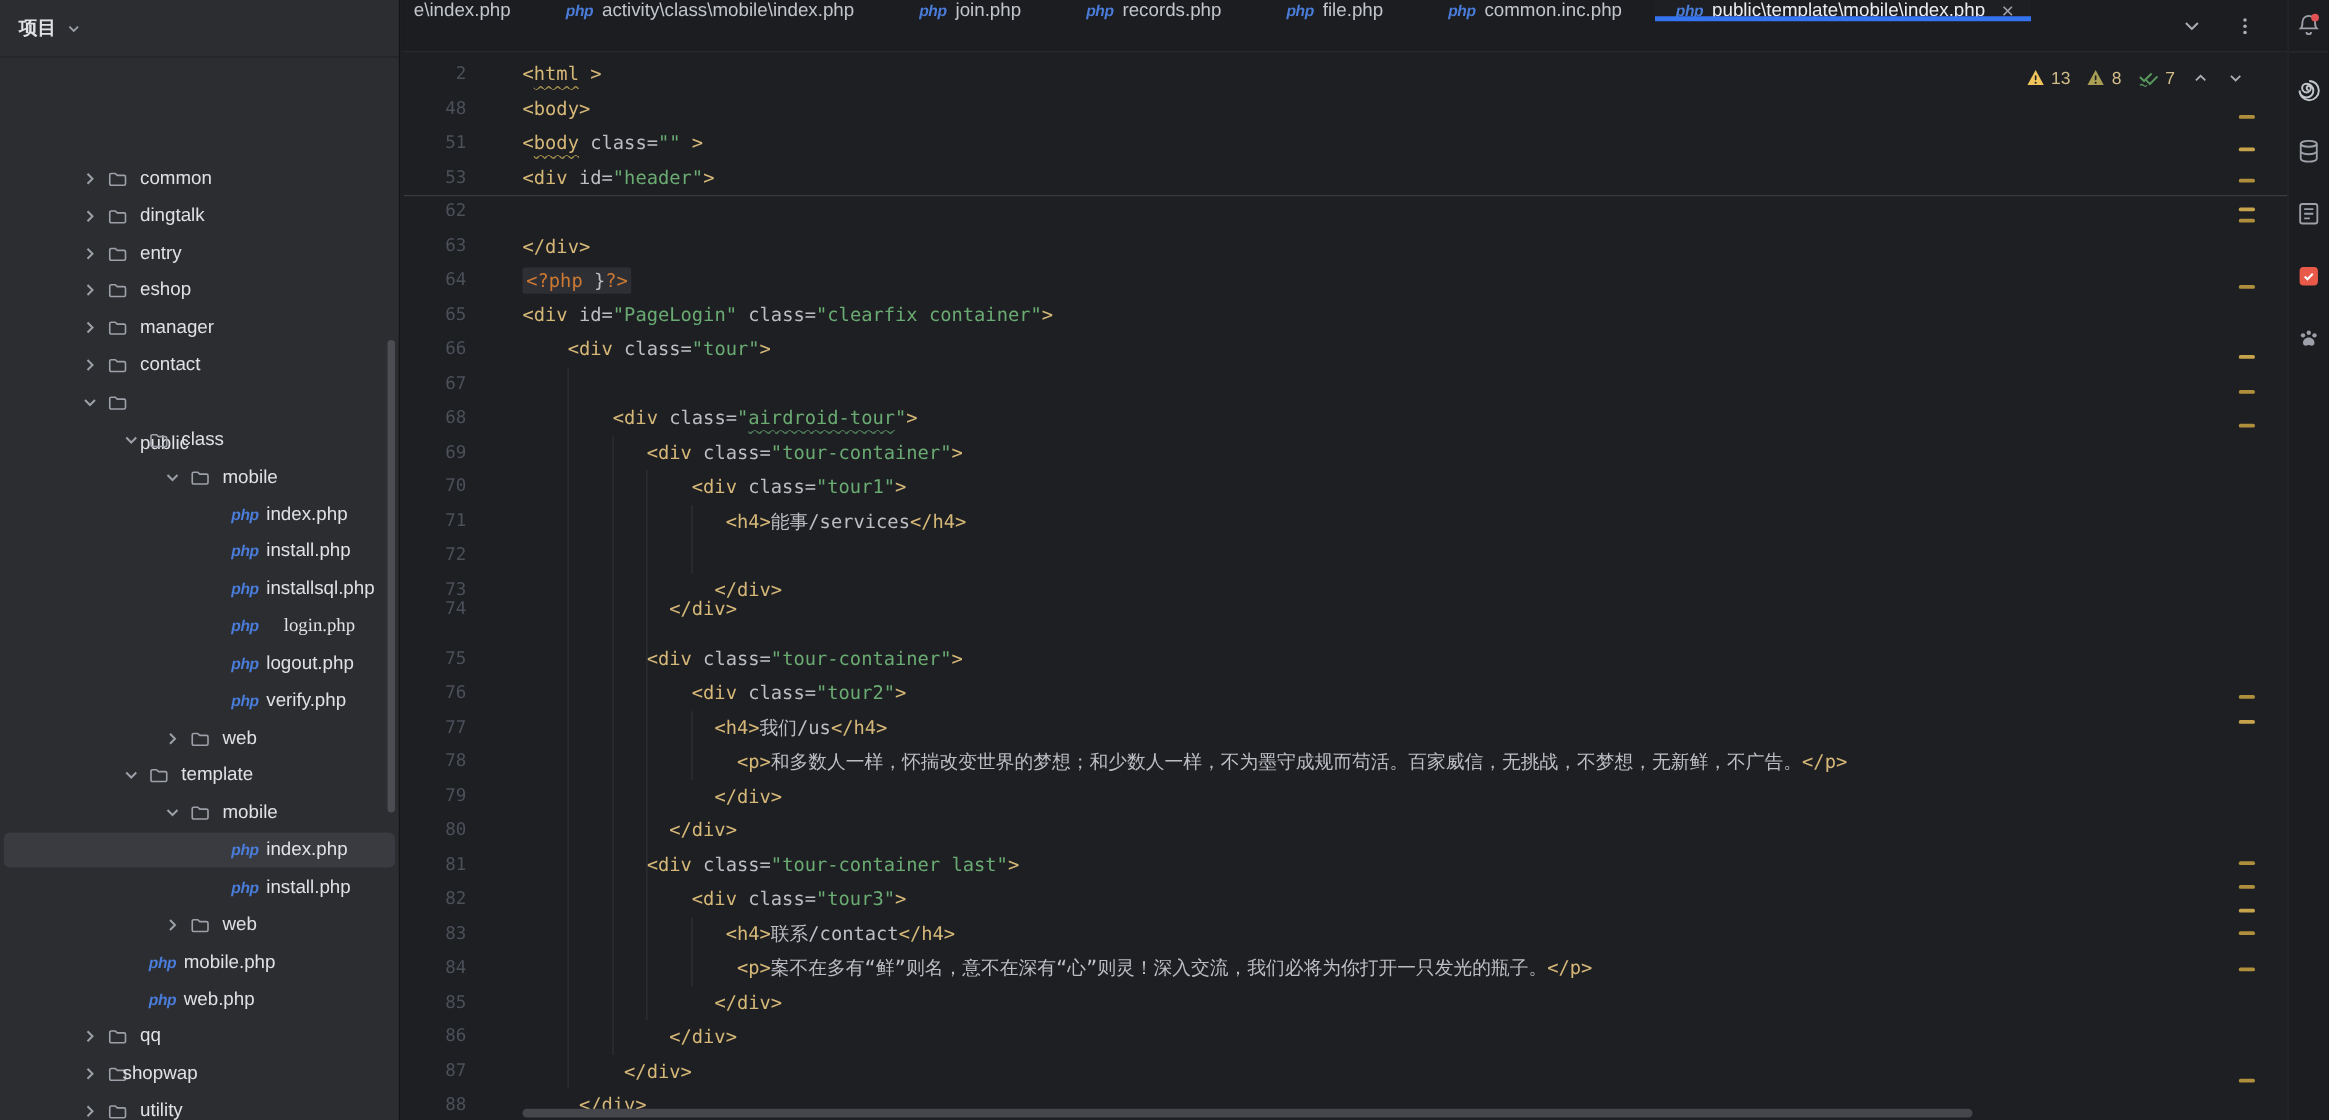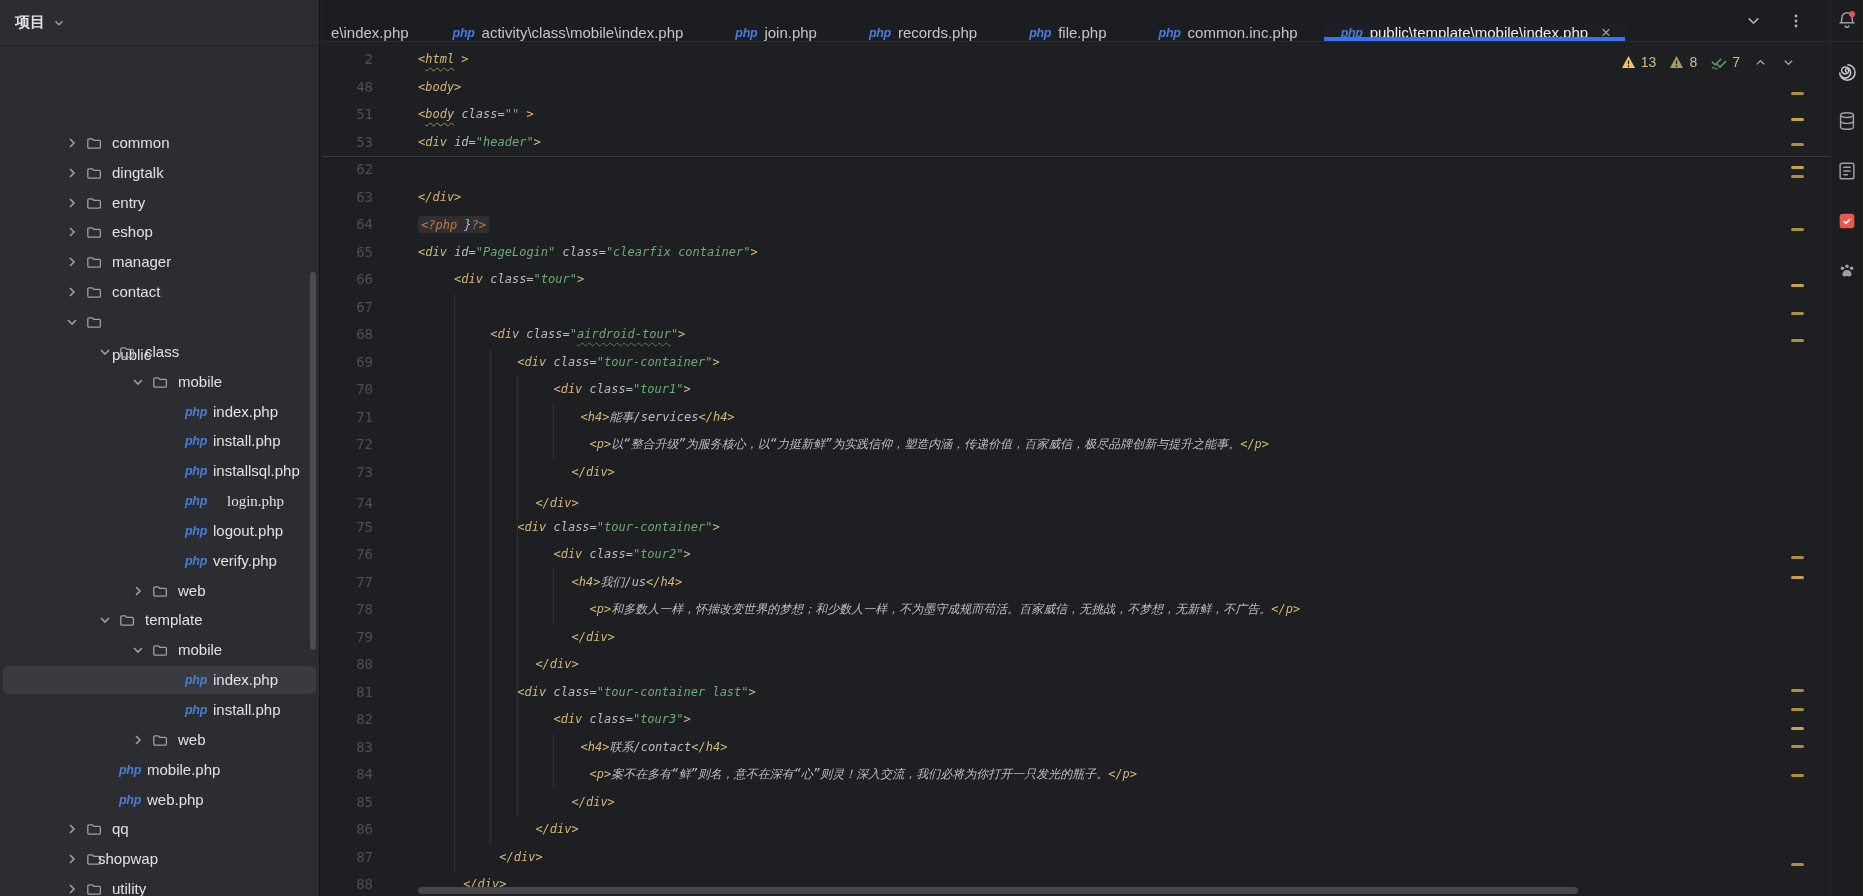--- a/index.html
+++ b/index.html
@@ -20,38 +20,38 @@
   .ficon{position:absolute;top:7px;width:16px;height:16px;color:#9DA0A8;}
   .phpbadge{position:absolute;top:0;line-height:30px;font-style:italic;font-weight:700;
             font-size:12.5px;color:#4A7CD9;letter-spacing:-.3px;}
   .tlabel{position:absolute;top:0;line-height:30px;font-size:15px;color:#DFE1E5;white-space:nowrap;}
   .panel-scroll{position:absolute;right:3px;top:272px;width:6px;height:378px;border-radius:3px;background:#4B4D52;}
 
   
   .main{position:absolute;left:321px;top:0;width:1509px;height:896px;background:#1E1F22;}
   .tabbar{position:absolute;top:0;left:0;right:0;height:42px;background:#1B1D20;
           border-bottom:1px solid #2A2C30;display:flex;align-items:stretch;box-sizing:border-box;}
-  .tabs{display:flex;align-items:flex-end;overflow:hidden;}
+  .tabs{display:flex;align-items:flex-start;overflow:hidden;}
   .tab{display:flex;align-items:center;padding:0 26px;font-size:15px;color:#C2C5CB;
        position:relative;white-space:nowrap;cursor:default;}
   .tab.clip{padding-left:10px;padding-right:18px;}
   .tab.active{color:#EDEEF2;background:#1E1F22;padding-left:17px;padding-right:14px;}
   .tab.active::after{content:"";position:absolute;left:0;right:0;bottom:0;height:4px;background:#3574F0;}
   .tab .tabphp{font-style:italic;font-weight:700;font-size:12.5px;color:#4A7CD9;margin-right:7px;letter-spacing:-.3px;}
   .tab .close{margin-left:13px;color:#9DA0A8;font-size:17px;line-height:17px;}
   .bar-actions{margin-left:auto;display:flex;align-items:center;gap:26px;padding-right:26px;color:#ACAFB6;}
   .bar-actions svg{display:block;}
 
   
   .editor{position:absolute;top:42px;left:0;right:0;bottom:0;background:#1E1F22;overflow:hidden;}
   .cl{position:absolute;left:0;right:0;height:28px;}
   .ln{position:absolute;left:0;top:0;width:52px;text-align:right;color:#4B5059;
       font-family:"DejaVu Sans Mono",monospace;font-size:14px;line-height:27.5px;}
   .code{position:absolute;left:97px;top:0;white-space:pre;
-        font-family:"DejaVu Sans Mono",monospace;font-size:12px;line-height:27.5px;font-style:italic;}
+        font-family:"DejaVu Sans Mono",monospace;font-size:15px;line-height:27.5px;}
   .g{color:#D5B778}.a{color:#BCBEC4}.s{color:#6AAB73}.t{color:#BCBEC4}.c{color:#7A7E85}.p{color:#CC7832}
   .wy{text-decoration:underline wavy #9E8C4C;text-decoration-thickness:1px;text-underline-offset:4px;}
   .wg{text-decoration:underline wavy #4E8159;text-decoration-thickness:1px;text-underline-offset:4px;}
   .phpfrag{background:#2D2F34;border-radius:2px;padding:1.5px 3px;}
   .fold-sep{position:absolute;left:2px;right:0;height:1px;background:#393B40;}
   .guide{position:absolute;width:1px;background:#2E3135;}
   .stripe-mark{position:absolute;right:26px;width:13px;height:3px;border-radius:1.5px;}
   .hscroll{position:absolute;left:97px;bottom:2px;width:1160px;height:7px;border-radius:4px;background:#44464B;}
 
   
@@ -365,27 +365,26 @@
           <div class="cl" style="top: 334px;">
             <div class="ln">70</div>
             <div class="code" style="padding-left: 135.45px;"><span class="g">&lt;div </span><span class="a">class</span><span class="a">=</span><span class="s">"tour1"</span><span class="g">&gt;</span></div>
           </div>
           <div class="cl" style="top: 361.5px;">
             <div class="ln">71</div>
             <div class="code" style="padding-left: 162.54px;"><span class="g">&lt;h4&gt;</span><span class="t">能事/services</span><span class="g">&lt;/h4&gt;</span></div>
           </div>
           <div class="cl" style="top: 389px;">
             <div class="ln">72</div>
-            <div class="code" style="padding-left: 171.57px;"><span class="g">&lt;p&gt;</span><span class="t">以“整合升级”为服务核心，以“力挺新鲜”为实践信仰，塑造内涵，传递价值，百家威信，极尽品牌创新与提升之能事。</span><span class="g">&lt;/p&gt;</span></div>
           </div>
           <div class="cl" style="top: 416.5px;">
             <div class="ln">73</div>
             <div class="code" style="padding-left: 153.51px;"><span class="g">&lt;/div&gt;</span></div>
           </div>
-          <div class="cl" style="top: 448px;">
+          <div class="cl" style="top: 432px;">
             <div class="ln">74</div>
             <div class="code" style="padding-left: 117.39px;"><span class="g">&lt;/div&gt;</span></div>
           </div>
           <div class="cl" style="top: 471.5px;">
             <div class="ln">75</div>
             <div class="code" style="padding-left: 99.33px;"><span class="g">&lt;div </span><span class="a">class</span><span class="a">=</span><span class="s">"tour-container"</span><span class="g">&gt;</span></div>
           </div>
           <div class="cl" style="top: 499px;">
             <div class="ln">76</div>
             <div class="code" style="padding-left: 135.45px;"><span class="g">&lt;div </span><span class="a">class</span><span class="a">=</span><span class="s">"tour2"</span><span class="g">&gt;</span></div>

